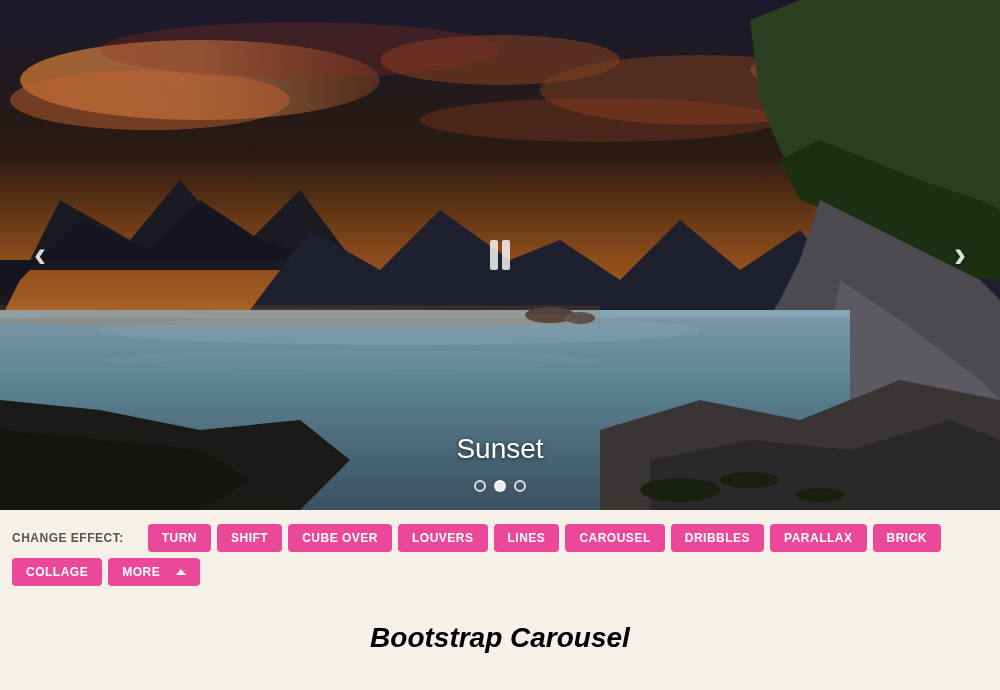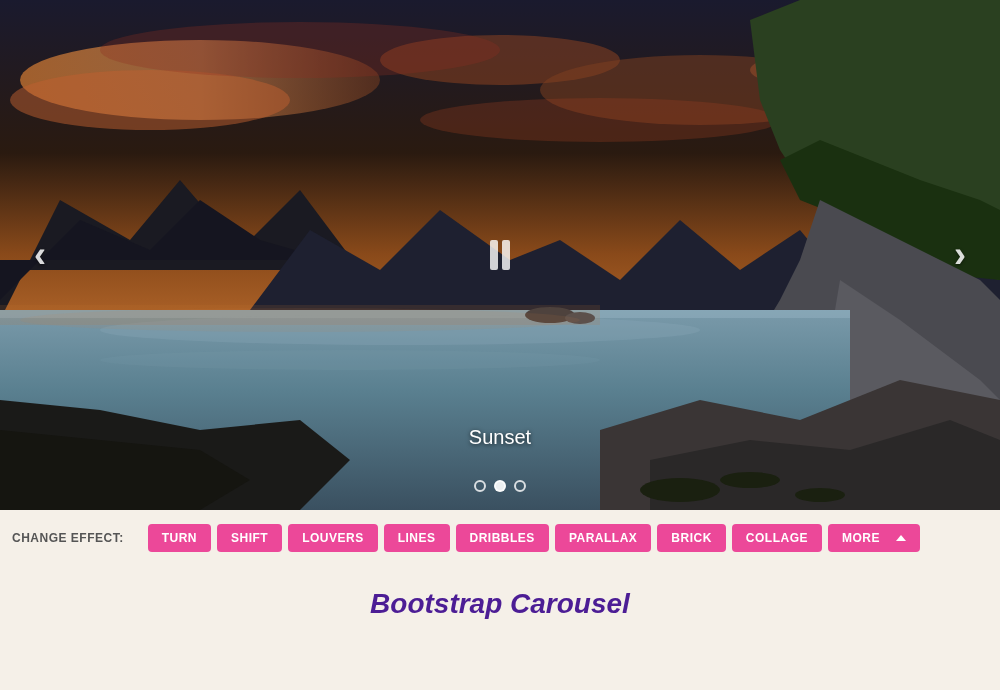--- a/index.html
+++ b/index.html
@@ -64,25 +64,25 @@
     .pause-bar {
       width: 8px;
       height: 30px;
       background: rgba(255,255,255,0.8);
       border-radius: 2px;
     }
 
     
     .carousel-caption {
       position: absolute;
-      bottom: 61px;
+      bottom: 45px;
       left: 50%;
       transform: translateX(-50%);
       color: #fff;
-      font-size: 20px;
+      font-size: 28px;
       font-weight: normal;
       text-align: center;
       text-shadow: 0 1px 4px rgba(0,0,0,0.7);
       z-index: 10;
       white-space: nowrap;
     }
 
     
     .carousel-dots {
       position: absolute;
@@ -149,21 +149,21 @@
       border-right: 5px solid transparent;
       border-bottom: 6px solid #fff;
     }
 
     
     .footer-title {
       text-align: center;
       padding: 22px 0 10px 0;
       font-size: 28px;
       font-weight: bold;
-      color: #4c1d95;
+      color: #000000;
       font-style: italic;
     }
   </style>
 </head>
 <body>
 
 <div class="carousel-wrapper">
 
   <svg class="carousel-svg" viewBox="0 0 1000 510" preserveAspectRatio="xMidYMid slice" xmlns="http://www.w3.org/2000/svg">
 
@@ -260,22 +260,24 @@
     <div class="dot active"></div>
     <div class="dot"></div>
   </div>
 </div>
 
 <div class="effects-bar">
   <span class="effects-label">CHANGE EFFECT:</span>
 
   <button class="effect-btn">TURN</button>
   <button class="effect-btn">SHIFT</button>
+  <button class="effect-btn">CUBE OVER</button>
   <button class="effect-btn">LOUVERS</button>
   <button class="effect-btn">LINES</button>
+  <button class="effect-btn">CAROUSEL</button>
   <button class="effect-btn">DRIBBLES</button>
   <button class="effect-btn">PARALLAX</button>
   <button class="effect-btn">BRICK</button>
   <button class="effect-btn">COLLAGE</button>
   <button class="effect-btn more">
     <span>MORE</span>
     <span class="chevron-up"></span>
   </button>
 </div>
 

